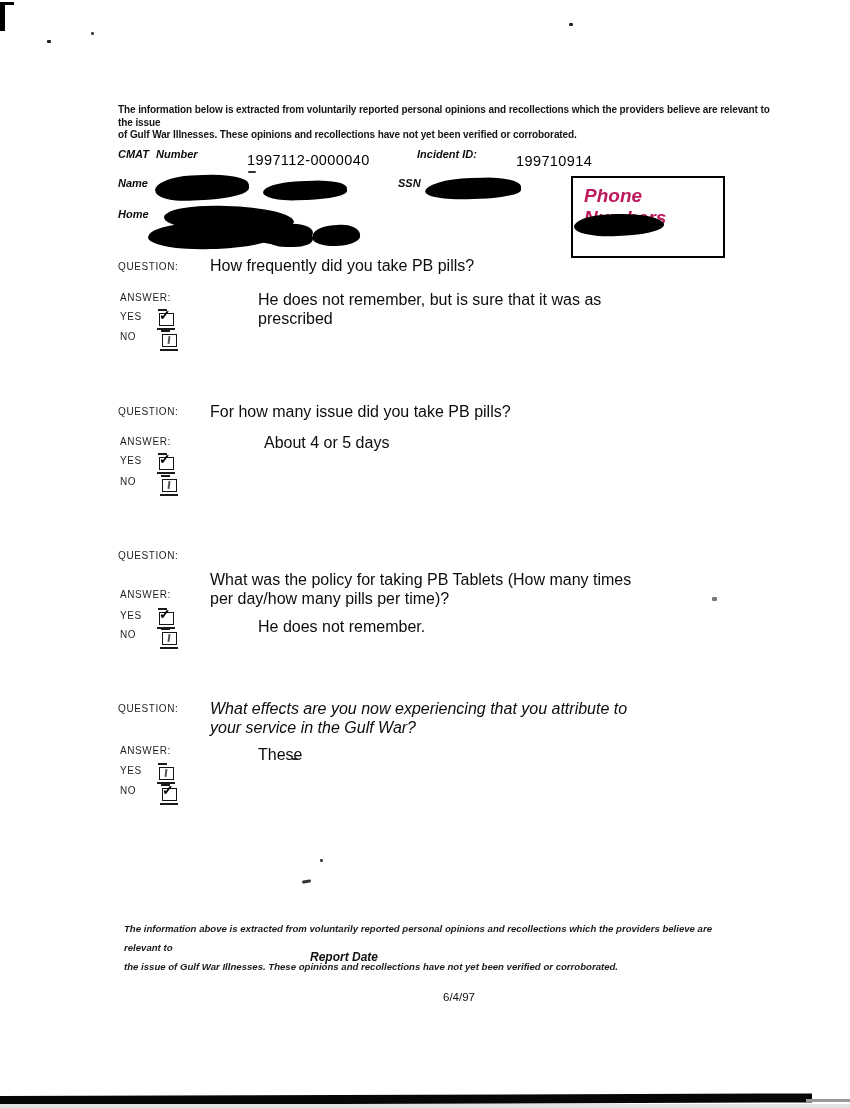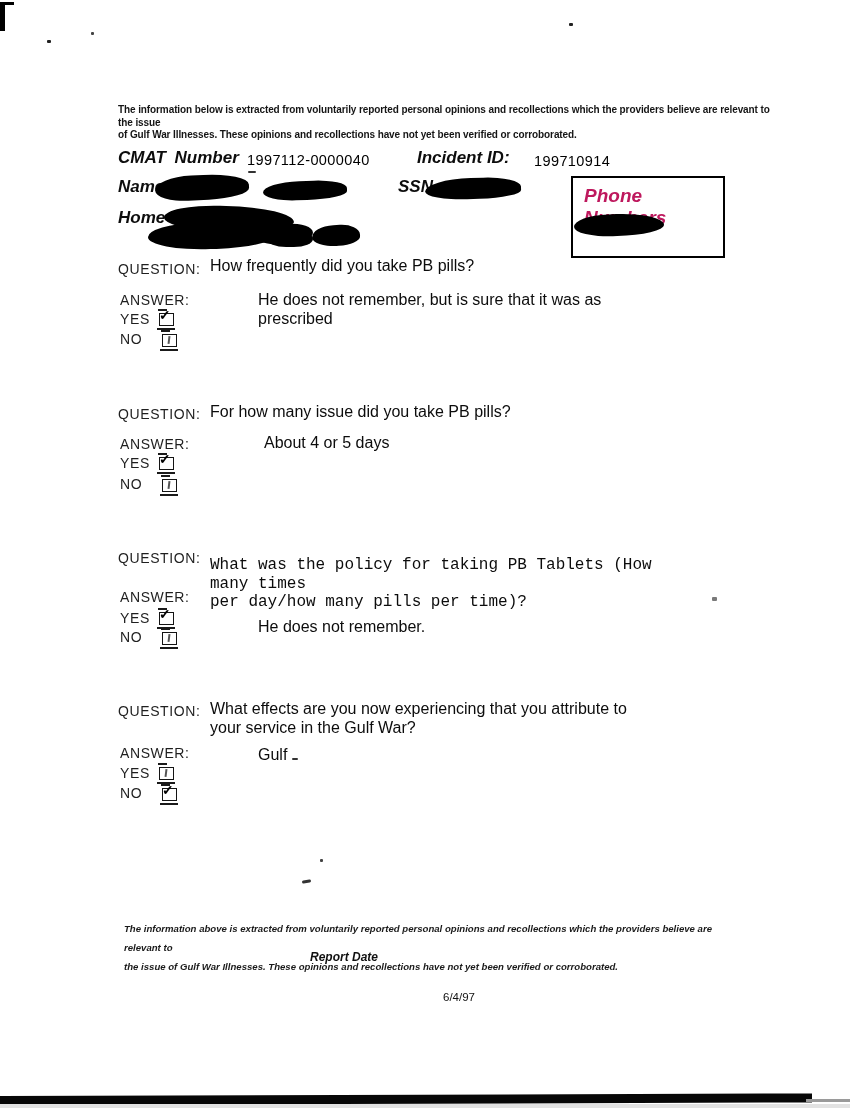--- a/index.html
+++ b/index.html
@@ -24,24 +24,24 @@
   .disclaimer-top{
     position:absolute;left:118px;top:104px;width:652px;
     font-size:10px;line-height:12.5px;font-weight:700;color:#151515;
     letter-spacing:-0.1px;white-space:pre-line;
   }
   .disclaimer-bottom{
     position:absolute;left:124px;top:919px;width:612px;
     font-size:9.6px;line-height:19px;font-weight:700;font-style:italic;color:#1a1a1a;
     white-space:pre-line;
   }
-  .fld-label{font-weight:700;font-style:italic;font-size:17px;color:#0d0d0d;}
+  .fld-label{font-weight:700;font-style:italic;font-size:11px;color:#0d0d0d;}
   .fld-value{font-size:14.5px;color:#000000;letter-spacing:0.4px;}
   .q-label,.a-label,.yn-label{
-    font-size:14px;color:#1f1f1f;letter-spacing:0.6px;
+    font-size:10px;color:#1f1f1f;letter-spacing:0.6px;
   }
   .q-text,.a-text{
     font-size:16px;line-height:18.5px;color:#0c0c0c;white-space:pre-line;
   }
   .q-text{width:445px;}
   .a-text{width:355px;}
   
   .phone-box{
     position:absolute;left:571px;top:176px;width:150px;height:78px;
     border:2px solid #000;background:#fff;
@@ -76,21 +76,21 @@
 <div class="speck" style="left:292px;top:758px;width:6px;height:2px;background:#333;"></div>
 <div class="speck" style="left:320px;top:859px;width:3px;height:3px;background:#444;"></div>
 <div class="speck" style="left:302px;top:880px;width:9px;height:3px;background:#333;transform:rotate(-8deg);border-radius:2px;"></div>
 
 <div class="disclaimer-top">The information below is extracted from voluntarily reported personal opinions and recollections which the providers believe are relevant to the issue
 of Gulf War Illnesses.  These opinions and recollections have not yet been verified or corroborated.</div>
 
 <span class="abs fld-label" style="left:118px;top:148px;word-spacing:4px;">CMAT  Number</span>
 <span class="abs fld-value" style="left:247px;top:152px;">1997112-0000040</span>
 <span class="abs fld-label" style="left:417px;top:148px;">Incident ID:</span>
-<span class="abs fld-value" style="left:534px;top:153px;">199710914</span>
+<span class="abs fld-value" style="left:516px;top:153px;">199710914</span>
 
 <span class="abs fld-label" style="left:118px;top:177px;">Name</span>
 <div class="redact" style="left:155px;top:175px;width:94px;height:25px;border-radius:45% 55% 50% 40%/60% 55% 45% 55%;transform:rotate(-3deg);"></div>
 <div class="redact" style="left:263px;top:181px;width:84px;height:19px;border-radius:50% 45% 55% 45%/60% 50% 45% 55%;transform:rotate(-2deg);"></div>
 <span class="abs fld-label" style="left:398px;top:177px;">SSN</span>
 <div class="redact" style="left:425px;top:178px;width:96px;height:21px;border-radius:55% 45% 50% 50%/65% 55% 40% 50%;transform:rotate(-2deg);"></div>
 
 <span class="abs fld-label" style="left:118px;top:208px;">Home</span>
 <div class="redact" style="left:164px;top:206px;width:130px;height:25px;border-radius:45% 55% 55% 40%/55% 60% 45% 50%;transform:rotate(1.5deg);"></div>
 <div class="redact" style="left:148px;top:222px;width:130px;height:27px;border-radius:40% 55% 50% 50%/50% 55% 50% 55%;transform:rotate(-2deg);"></div>
@@ -124,38 +124,38 @@
 <span class="abs yn-label" style="left:120px;top:455px;">YES</span>
 <span class="cb checked" style="left:159px;top:457px;">
     <span class="mark-check">✓</span>
   </span>
 <span class="abs yn-label" style="left:120px;top:476px;">NO</span>
 <span class="cb" style="left:162px;top:479px;">
     <span class="mark-faint"></span>
   </span>
 
 <span class="abs q-label" style="left:118px;top:550px;">QUESTION:</span>
-<div class="abs q-text" style="left:210px;top:556px;font-family:Liberation Mono, monospace;">What was the policy for taking PB Tablets (How many times
+<div class="abs q-text" style="left:210px;top:571px;">What was the policy for taking PB Tablets (How many times
 per day/how many pills per time)?</div>
 <span class="abs a-label" style="left:120px;top:589px;">ANSWER:</span>
 <div class="abs a-text" style="left:258px;top:618px;">He does not remember.</div>
 <span class="abs yn-label" style="left:120px;top:610px;">YES</span>
 <span class="cb checked" style="left:159px;top:612px;">
     <span class="mark-check">✓</span>
   </span>
 <span class="abs yn-label" style="left:120px;top:629px;">NO</span>
 <span class="cb" style="left:162px;top:632px;">
     <span class="mark-faint"></span>
   </span>
 
 <span class="abs q-label" style="left:118px;top:703px;">QUESTION:</span>
-<div class="abs q-text" style="left:210px;top:700px;">What effects are you now experiencing that you attribute to
+<div class="abs q-text" style="left:210px;top:700px;font-style:italic;">What effects are you now experiencing that you attribute to
 your service in the Gulf War?</div>
 <span class="abs a-label" style="left:120px;top:745px;">ANSWER:</span>
-<div class="abs a-text" style="left:258px;top:746px;">Gulf</div>
+<div class="abs a-text" style="left:258px;top:746px;">These</div>
 <span class="abs yn-label" style="left:120px;top:765px;">YES</span>
 <span class="cb" style="left:159px;top:767px;">
     <span class="mark-faint"></span>
   </span>
 <span class="abs yn-label" style="left:120px;top:785px;">NO</span>
 <span class="cb checked" style="left:162px;top:788px;">
     <span class="mark-check">✓</span>
   </span>
 
 <div class="disclaimer-bottom">The information above is extracted from voluntarily reported personal opinions and recollections which the providers believe are relevant to

